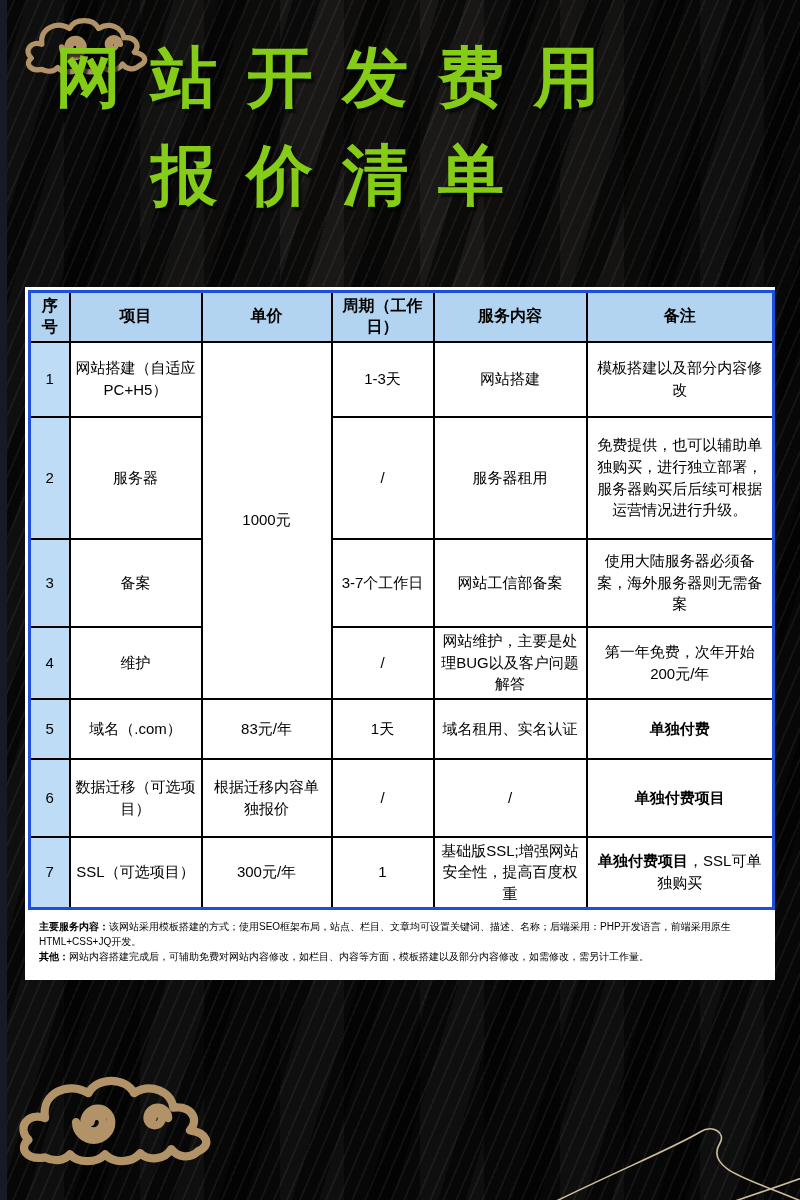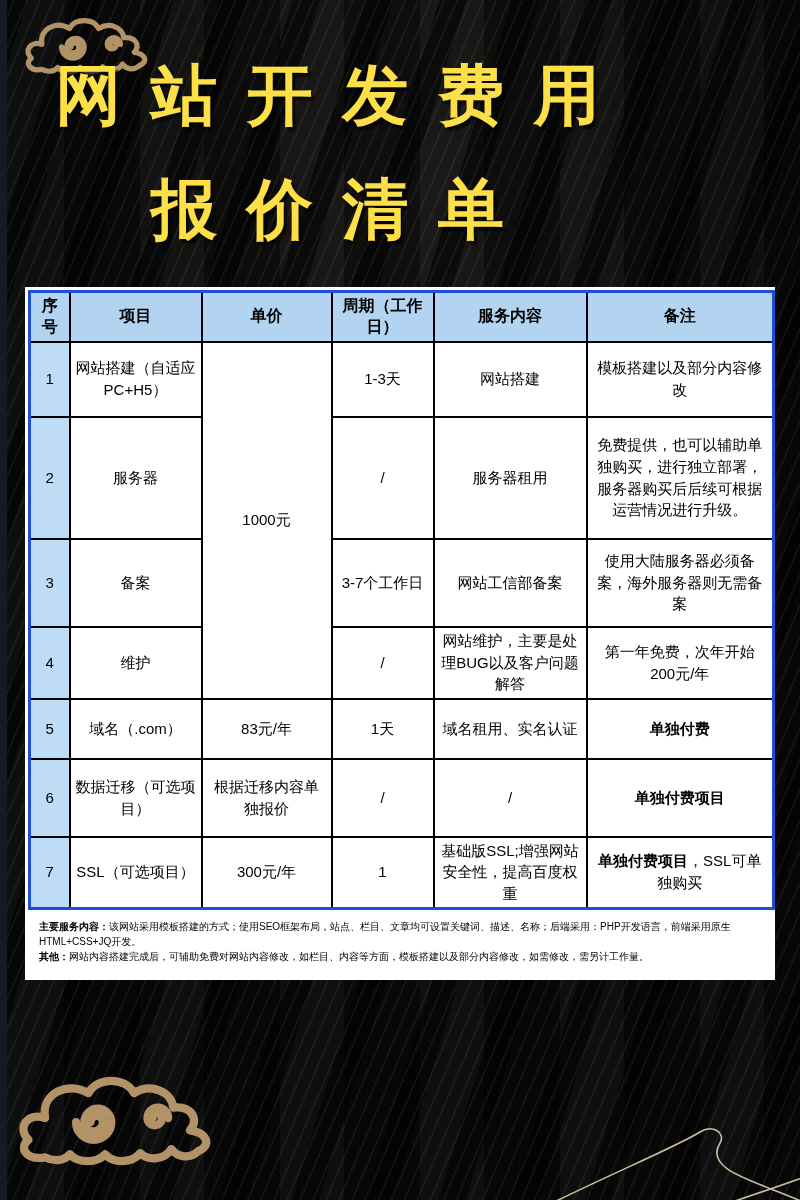--- a/index.html
+++ b/index.html
@@ -20,28 +20,28 @@
     position:absolute;left:0;top:0;width:7px;height:1200px;
     background:#151a26;
   }
   .cloud{position:absolute;}
   .cloud svg{display:block;}
   .cloud-tl{left:22px;top:6px;width:152px;}
   .cloud-bl{left:14px;top:1058px;width:238px;}
   .curves-br{position:absolute;right:0;bottom:0;width:250px;height:140px;}
 
   .title{
-    position:absolute;left:0;top:62px;width:655px;text-align:center;
-    color:#fde047;font-weight:900;
+    position:absolute;left:0;top:44px;width:655px;text-align:center;
+    color:#84cc16;font-weight:900;
   }
   .title .t1,.title .t2{
     font-size:66px;line-height:1.0;letter-spacing:0.45em;padding-left:0.45em;
     text-shadow:3px 4px 2px rgba(0,0,0,0.65);
   }
-  .title .t2{margin-top:48px;}
+  .title .t2{margin-top:32px;}
 
   .panel{
     position:absolute;left:25px;top:287px;width:750px;
     background:#ffffff;box-sizing:border-box;padding:3px 3px 0 3px;
   }
   table.price{
     table-layout:fixed;width:744px;border-collapse:collapse;
     border:3px solid #1d4ed8;
   }
   table.price th,table.price td{

